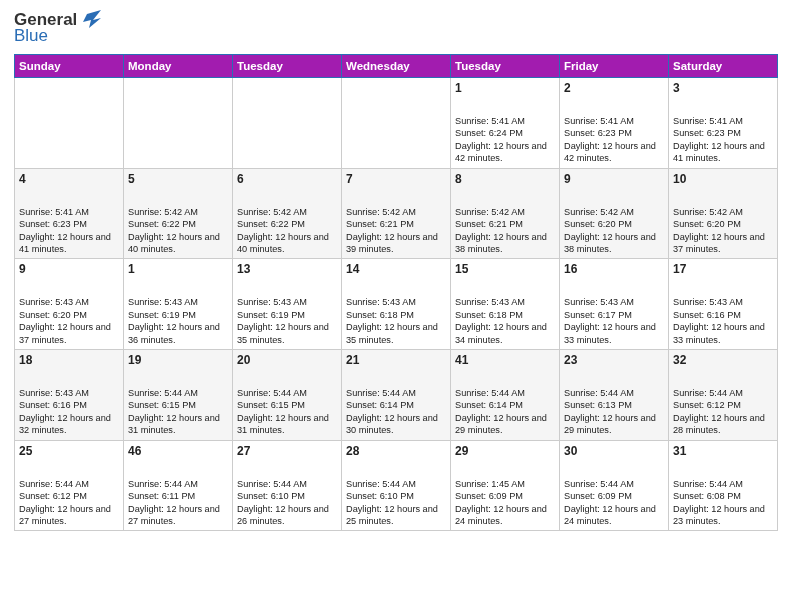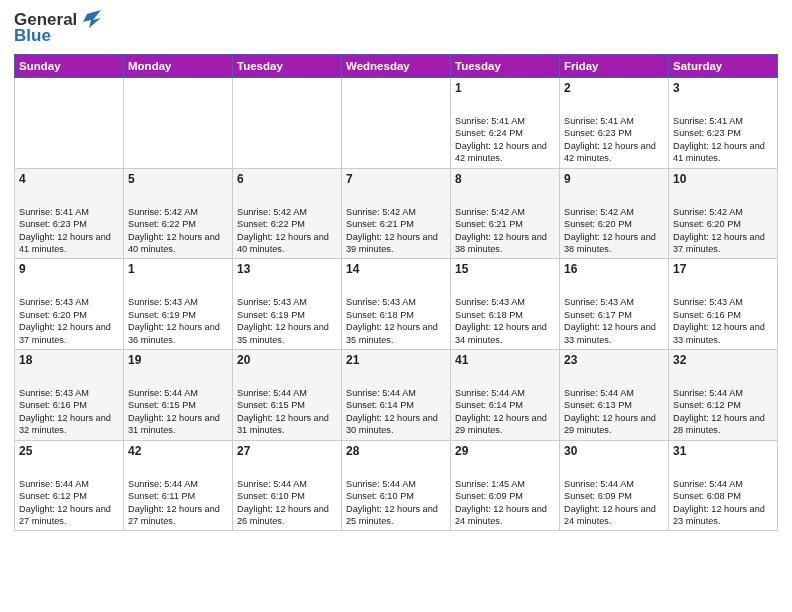--- a/index.html
+++ b/index.html
@@ -88,21 +88,21 @@
 <div class="container">
   <div class="header">
     <div class="logo">
       <div style="display:flex;flex-direction:column;align-items:flex-start;">
         <div style="display:flex;align-items:center;">
           <span style="font-size:17px;font-weight:bold;color:#333;">General</span>
           <svg width="22" height="20" viewBox="0 0 22 20" style="margin-left:2px;">
             <polygon points="8,4 22,0 14,10 22,8 10,18 12,10 4,12" fill="#2a6db5"></polygon>
           </svg>
         </div>
-        <span style="font-size:17px;font-weight:bold;color:#2a6db5;margin-top:-4px;">Blue</span>
+        <span style="font-size:17px;font-weight:normal;color:#2a6db5;margin-top:-4px;">Blue</span>
       </div>
     </div>
     <div class="title-block">
       <div class="main-title"></div>
       <div class="sub-title"></div>
     </div>
   </div>
 
   <table>
     <thead>
@@ -274,21 +274,21 @@
           </td>
         </tr>
         <tr>
           <td>
             <span class="day-number">25</span>
             <div class="cell-text" style="white-space: pre-line;">Sunrise: 5:44 AM
 Sunset: 6:12 PM
 Daylight: 12 hours and 27 minutes.</div>
           </td>
           <td>
-            <span class="day-number">42</span>
+            <span class="day-number">46</span>
             <div class="cell-text" style="white-space: pre-line;">Sunrise: 5:44 AM
 Sunset: 6:11 PM
 Daylight: 12 hours and 27 minutes.</div>
           </td>
           <td>
             <span class="day-number">27</span>
             <div class="cell-text" style="white-space: pre-line;">Sunrise: 5:44 AM
 Sunset: 6:10 PM
 Daylight: 12 hours and 26 minutes.</div>
           </td>

